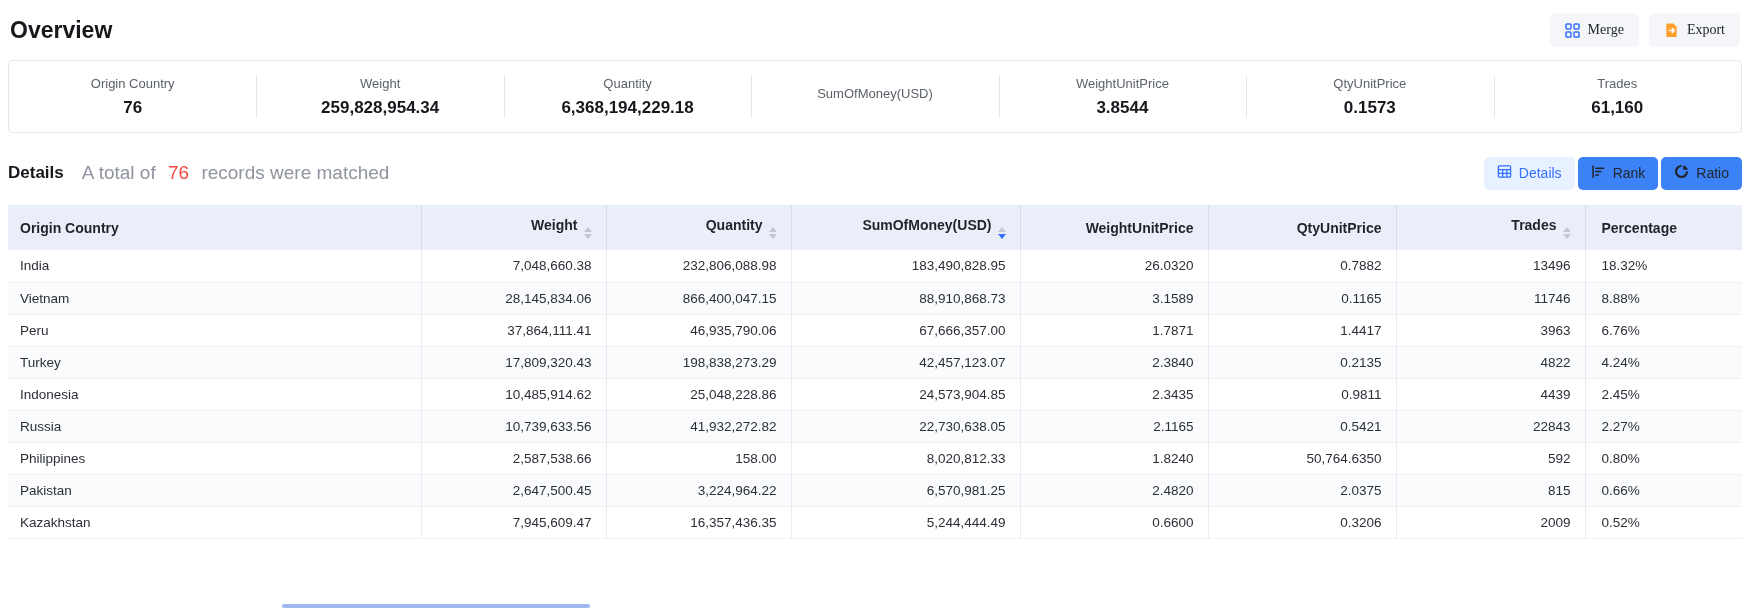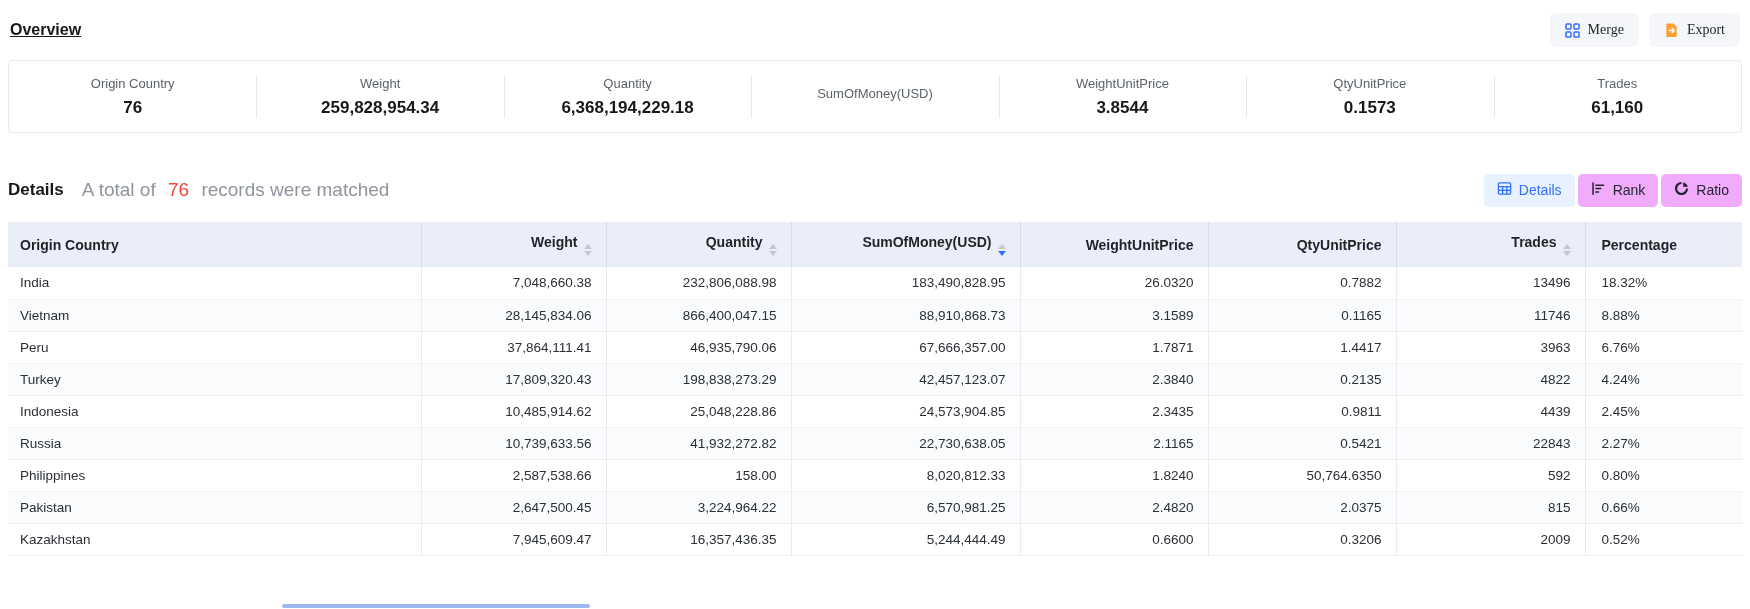--- a/index.html
+++ b/index.html
@@ -8,21 +8,21 @@
     font-family:"Liberation Sans", sans-serif;
     background:#ffffff;
     color:#1f2329;
     position:relative;
     overflow:hidden;
   }
   .page { padding:0 8px; position:relative; }
 
   
   .topbar { display:flex; justify-content:space-between; align-items:center; padding:12px 2px 0 2px; height:48px; }
-  .page-title { font-size:16px; font-weight:bold; color:#16181c;text-decoration:underline; }
+  .page-title { font-size:23px; font-weight:bold; color:#16181c; }
   .topbar-actions { display:flex; gap:10px;font-family:Liberation Serif, serif; }
   .btn {
     display:inline-flex; align-items:center; gap:8px;
     height:34px; padding:0 15px;
     background:#f5f6f9; border:none; border-radius:6px;
     font-family:inherit; font-size:14px; color:#23262e; cursor:pointer;
   }
   .btn .icon { display:inline-flex; }
 
   
@@ -32,29 +32,29 @@
     height:73px; margin-top:12px; background:#fff;
   }
   .stat { flex:1; display:flex; flex-direction:column; justify-content:center; text-align:center; position:relative; }
   .stat + .stat::before {
     content:""; position:absolute; left:0; top:14px; bottom:14px; width:1px; background:#e7e9ee;
   }
   .stat-label { font-size:13px; color:#5c6269; margin-bottom:7px; }
   .stat-value { font-size:17px; font-weight:bold; color:#16181c; }
 
   
-  .details-bar { display:flex; align-items:center; margin-top:40px; height:34px; }
+  .details-bar { display:flex; align-items:center; margin-top:23px; height:34px; }
   .details-title { font-size:17px; font-weight:bold; color:#16181c; margin-right:18px; }
   .summary { font-size:19px; color:#8f949e; }
   .summary .count { color:#f0483e; margin:0 7px; }
   .view-switch { margin-left:auto; display:flex; gap:3px; }
   .view-btn {
     display:inline-flex; align-items:center; gap:7px;
     height:33px; padding:0 13px;
-    background:#f0abfc; border:none; border-radius:5px;
+    background:#3b82f6; border:none; border-radius:5px;
     font-family:inherit; font-size:14px; color:#23262e; cursor:pointer;
   }
   .view-btn.active { background:#e8f1ff; color:#3370ff; }
 
   
   .table-wrap { margin-top:15px; }
   table { width:100%; border-collapse:collapse; table-layout:fixed; }
   thead th {
     background:#e9eef9; height:45px;
     font-size:14px; font-weight:bold; color:#1f2329;

